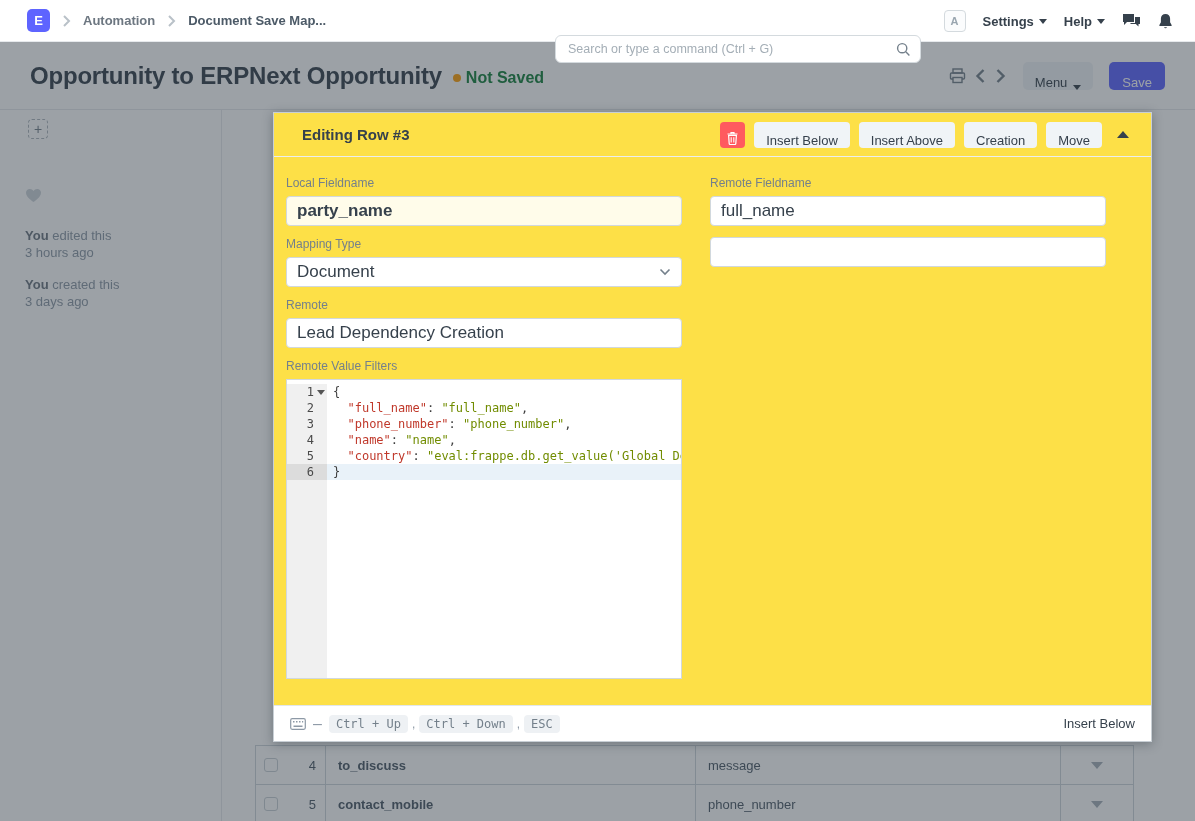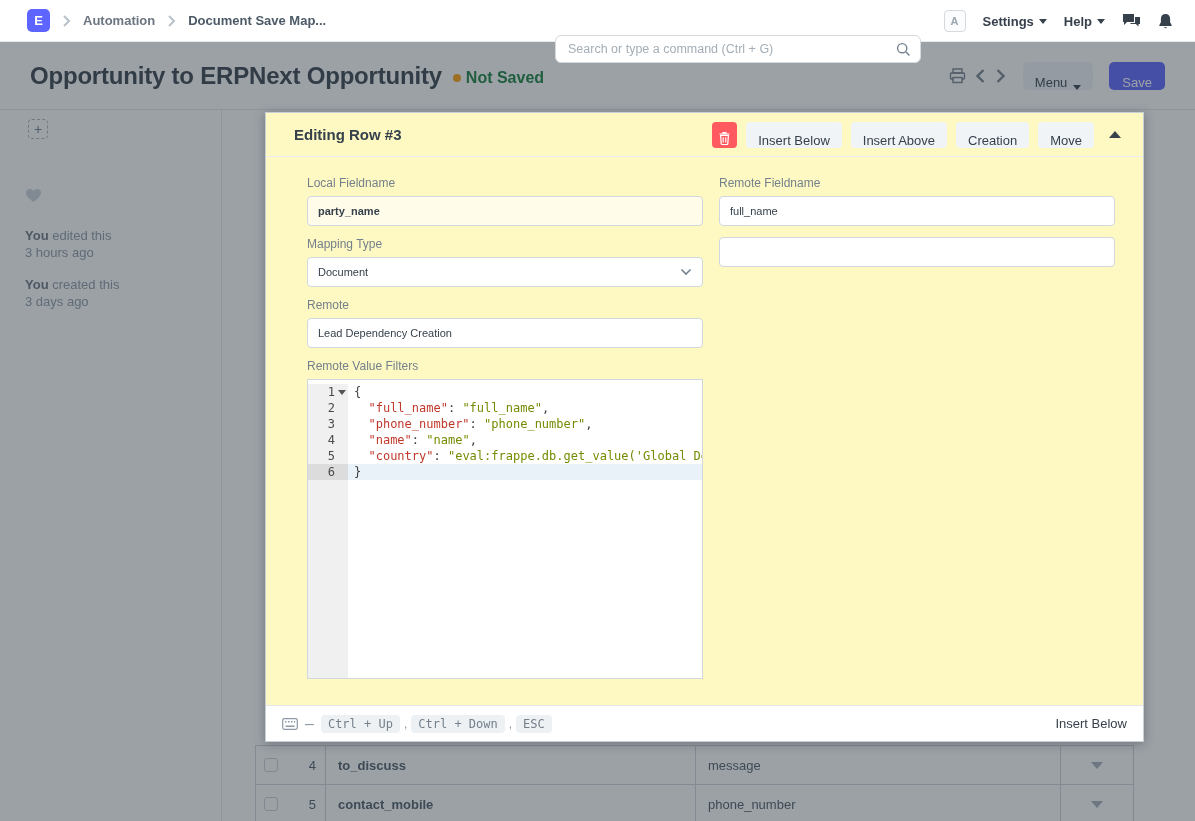--- a/index.html
+++ b/index.html
@@ -67,35 +67,35 @@
   .g-check { width:30px; justify-content:center; }
   .g-num { width:40px; justify-content:flex-end; padding-right:9px; border-right:1px solid #cfd6db; }
   .g-local { width:370px; padding-left:12px; font-weight:600; border-right:1px solid #cfd6db; }
   .g-remote { width:365px; padding-left:12px; border-right:1px solid #cfd6db; }
   .g-caret { flex:1; justify-content:center; }
   .checkbox { width:14px; height:14px; border:1px solid #c8d0d6; border-radius:3px; background:#fff; }
   .tri-down { width:0; height:0; border-left:6px solid transparent; border-right:6px solid transparent;
               border-top:7px solid #a6b0b9; }
 
   
-  .modal { position:absolute; left:265px; top:112px; width:879px; height:630px; background:#fef9c3; z-index:100;
+  .modal { position:absolute; left:273px; top:112px; width:879px; height:630px; background:#fde047; z-index:100;
            border:1px solid #c8cfd5; box-shadow:0 2px 10px rgba(30,40,50,0.35); }
   .modal-head { height:44px; display:flex; align-items:center; border-bottom:1px solid #ebeef0; padding:0 16px 0 28px; }
   .modal-title { font-size:15px; font-weight:600; color:#36414c; }
   .modal-actions { margin-left:auto; display:flex; align-items:center; gap:9px; }
   .btn-sm { height:26px; border-radius:4px; font-size:13px; }
   .btn-danger { background:#ff5a5f; color:#fff; width:25px; padding:0; }
   .collapse-btn { background:none; border:none; cursor:pointer; padding:4px 6px; display:flex; }
   .tri-up { width:0; height:0; border-left:6px solid transparent; border-right:6px solid transparent;
             border-bottom:7px solid #36414c; }
 
-  .modal-body { padding:19px 28px 0 41px; display:grid; grid-template-columns:396px 396px; column-gap:16px; }
+  .modal-body { padding:19px 28px 0 12px; display:grid; grid-template-columns:396px 396px; column-gap:28px; }
   .field { margin-bottom:11px; }
   .field label { display:block; font-size:12px; color:#74808b; margin-bottom:6px; font-weight:400; }
-  .ctl { width:100%; height:30px; border:1px solid #d1d8dd; border-radius:4px; padding:0 10px; font-size:11px;
+  .ctl { width:100%; height:30px; border:1px solid #d1d8dd; border-radius:4px; padding:0 10px; font-size:17px;
          color:#36414c; background:#fff; font-family:"Liberation Sans",sans-serif; outline:none; }
   .ctl.bold-field { font-weight:700; background:#fffcea; }
   .select-ctl { display:flex; align-items:center; cursor:pointer; }
   .select-ctl .val { flex:1; }
   .select-chevron { color:#74808b; display:flex; }
 
   
   .code-editor { width:396px; height:300px; border:1px solid #d1d8dd; background:#fff; overflow:hidden;
                  font-family:"DejaVu Sans Mono", monospace; font-size:12px; padding-top:4px; }
   .ed-row { display:flex; height:16px; line-height:16px; }

